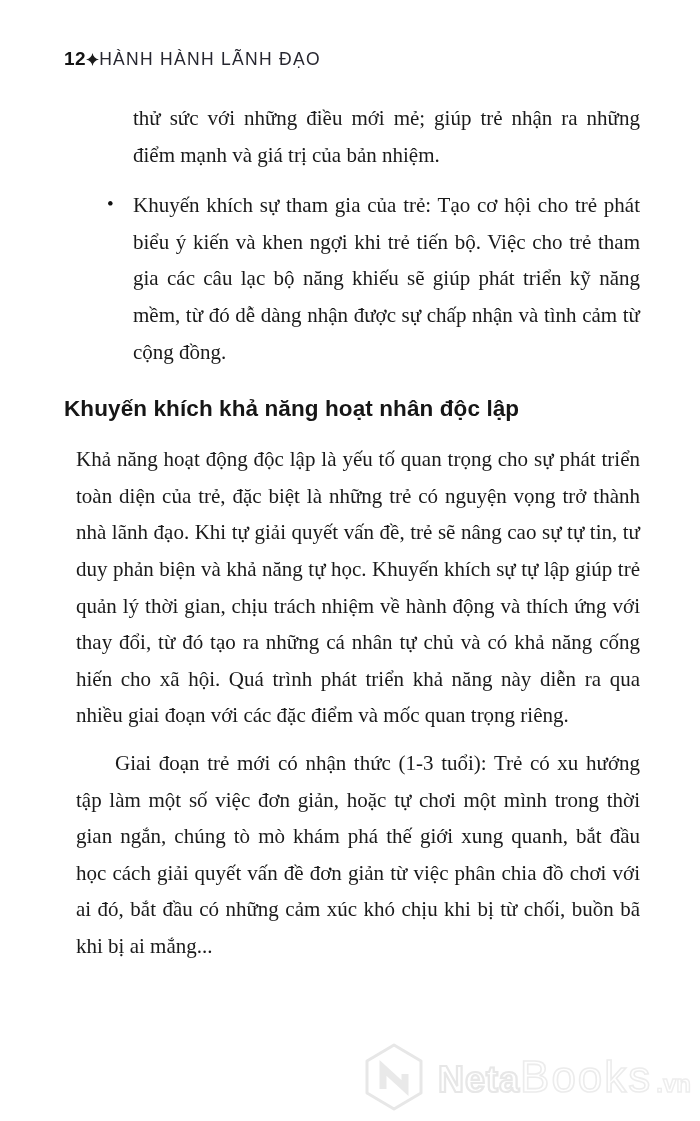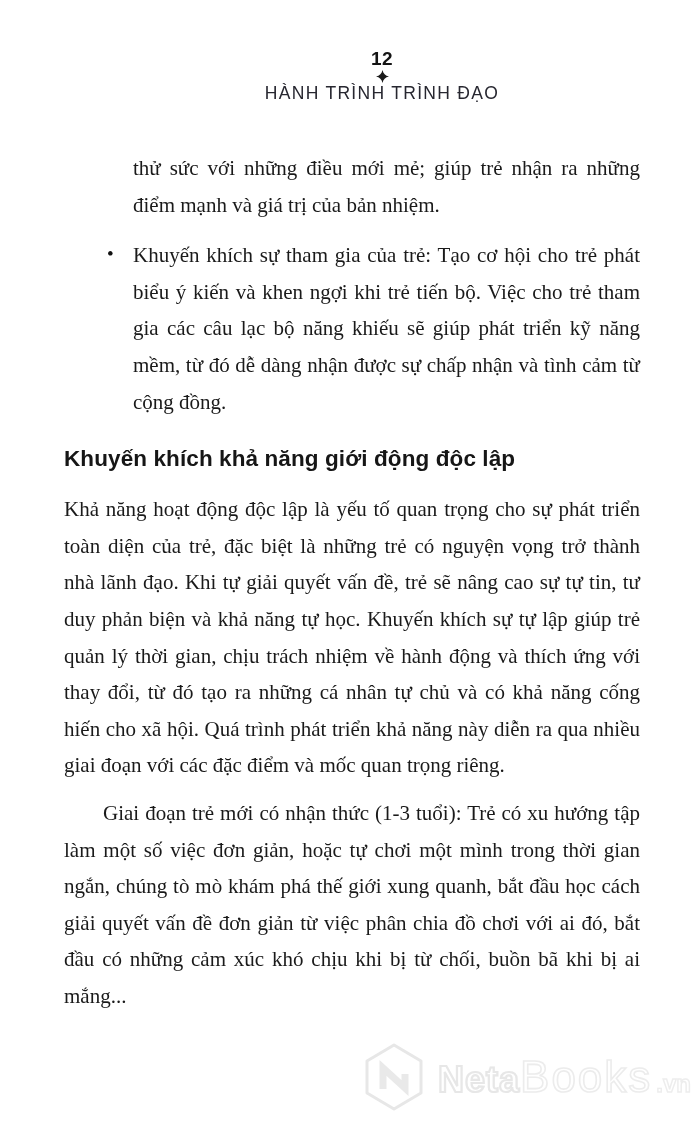--- a/index.html
+++ b/index.html
@@ -15,23 +15,22 @@
     position: relative;
     width: 700px; height: 1121px;
     background: #ffffff;
   }
 
   
   .running-header {
     display: flex;
     align-items: center;
     padding: 48px 0 0 64px;
-    margin-bottom: 46px;
+    margin-bottom: 30px;
     font-family: "Liberation Sans", sans-serif;
-    flex-direction: column;
   }
   .page-number {
     font-size: 19px;
     font-weight: 700;
     color: #141414;
     letter-spacing: 0.5px;
   }
   .header-star { width: 13px; height: 13px; display: inline-block; }
   .header-star svg { display: block; }
   .running-title {
@@ -67,21 +66,21 @@
     font-family: "Liberation Sans", sans-serif;
     font-size: 22.5px;
     font-weight: 700;
     color: #161616;
     letter-spacing: 0.1px;
     text-align: left;
     margin: 24px 0 17px 0;
     line-height: 30px;
   }
 
-  .body-paragraph { margin: 0 0 11px 0; }
+  .body-paragraph { margin: 0 0 11px 12px; }
   .body-paragraph.indented { text-indent: 39px; }
 
   
   .watermark {
     position: absolute;
     left: 362px;
     top: 1042px;
     display: flex;
     align-items: center;
     gap: 12px;
@@ -118,33 +117,33 @@
 
 <div class="page">
 
   <div class="running-header">
     <span class="page-number">12</span>
     <span class="header-star">
       <svg width="13" height="13" viewBox="0 0 12 12">
         <path d="M6 0 C6.7 3.4, 8.6 5.3, 12 6 C8.6 6.7, 6.7 8.6, 6 12 C5.3 8.6, 3.4 6.7, 0 6 C3.4 5.3, 5.3 3.4, 6 0 Z" fill="#1c1c1c"></path>
       </svg>
     </span>
-    <span class="running-title">HÀNH TRÌNH TRÌNH ĐẠO</span>
+    <span class="running-title">HÀNH HÀNH LÃNH ĐẠO</span>
   </div>
 
   <div class="content">
 
     <p class="para-continuation">thử sức với những điều mới mẻ; giúp trẻ nhận ra những điểm mạnh và giá trị của bản nhiệm.</p>
 
     <div class="bullet-row">
       <span class="bullet-dot">•</span>
       <span>Khuyến khích sự tham gia của trẻ: Tạo cơ hội cho trẻ phát biểu ý kiến và khen ngợi khi trẻ tiến bộ. Việc cho trẻ tham gia các câu lạc bộ năng khiếu sẽ giúp phát triển kỹ năng mềm, từ đó dễ dàng nhận được sự chấp nhận và tình cảm từ cộng đồng.</span>
     </div>
 
-    <h2 class="section-heading">Khuyến khích khả năng giới động độc lập</h2>
+    <h2 class="section-heading">Khuyến khích khả năng hoạt nhân độc lập</h2>
 
     <p class="body-paragraph">Khả năng hoạt động độc lập là yếu tố quan trọng cho sự phát triển toàn diện của trẻ, đặc biệt là những trẻ có nguyện vọng trở thành nhà lãnh đạo. Khi tự giải quyết vấn đề, trẻ sẽ nâng cao sự tự tin, tư duy phản biện và khả năng tự học. Khuyến khích sự tự lập giúp trẻ quản lý thời gian, chịu trách nhiệm về hành động và thích ứng với thay đổi, từ đó tạo ra những cá nhân tự chủ và có khả năng cống hiến cho xã hội. Quá trình phát triển khả năng này diễn ra qua nhiều giai đoạn với các đặc điểm và mốc quan trọng riêng.</p>
 
     <p class="body-paragraph indented">Giai đoạn trẻ mới có nhận thức (1-3 tuổi): Trẻ có xu hướng tập làm một số việc đơn giản, hoặc tự chơi một mình trong thời gian ngắn, chúng tò mò khám phá thế giới xung quanh, bắt đầu học cách giải quyết vấn đề đơn giản từ việc phân chia đồ chơi với ai đó, bắt đầu có những cảm xúc khó chịu khi bị từ chối, buồn bã khi bị ai mắng...</p>
 
   </div>
 
   <div class="watermark">
     <span class="wm-hex">
       <svg width="64" height="70" viewBox="0 0 64 70">

